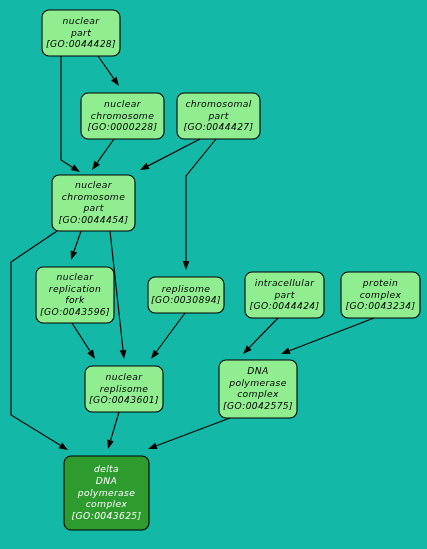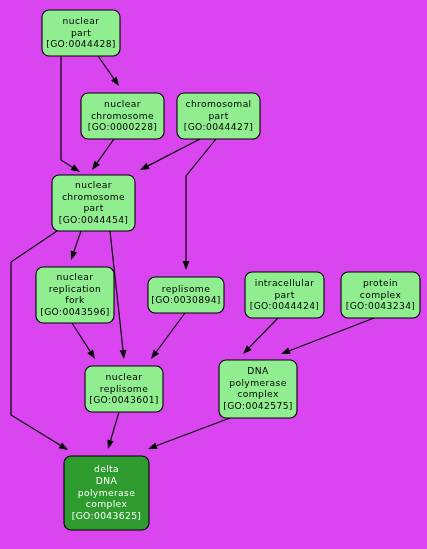--- a/index.html
+++ b/index.html
@@ -10,21 +10,22 @@
   body {
     width: 427px;
     height: 549px;
     font-family: "DejaVu Sans", sans-serif;
     overflow: hidden;
   }
   #graph-root {
     position: relative;
     width: 427px;
     height: 549px;
-    background: #d946ef;
+    background: #14b8a6;
+    font-style: italic;
   }
   svg#go-graph {
     display: block;
     width: 427px;
     height: 549px;
   }
   .node-box {
     stroke: #000000;
     stroke-width: 1.1;
   }

